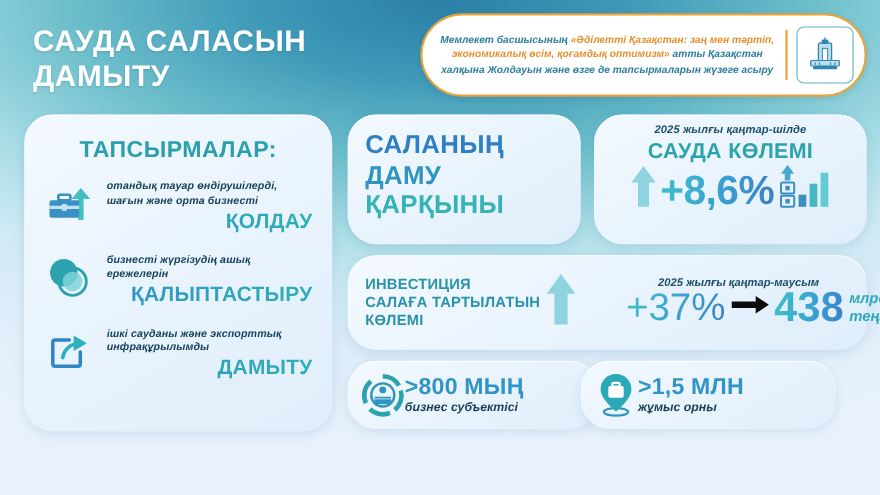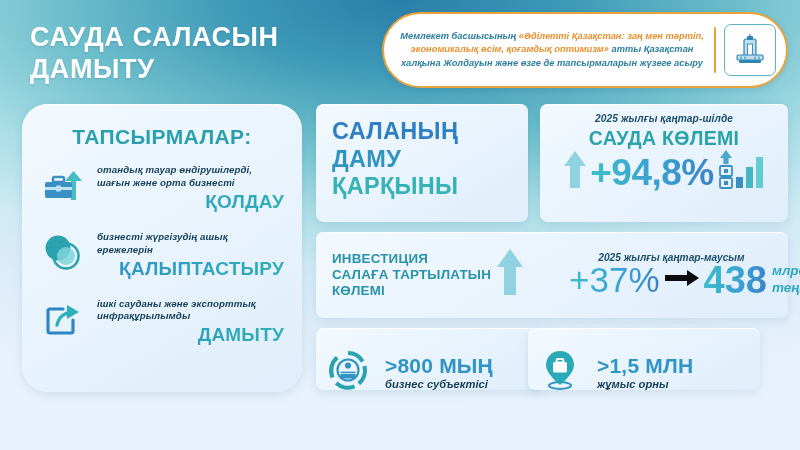--- a/index.html
+++ b/index.html
@@ -31,21 +31,21 @@
   }
   .banner-text .hl { color:#e8912f; }
   .banner-sep { width:2px; height:46px; background:#e8a33d; border-radius:2px; margin:0 8px 0 2px; }
   .emblem {
     width:52px; height:52px; border:1.6px solid #5fb2c4; border-radius:7px;
     background:#fff; display:flex; align-items:center; justify-content:center; flex:0 0 auto;
   }
 
   
   .card {
-    position:absolute; border-radius:8px;
+    position:absolute; border-radius:26px;
     background:linear-gradient(150deg,#f3f9fe 0%,#eaf4fd 45%,#dfeefb 100%);
     box-shadow:0 3px 10px rgba(40,100,150,.13), inset 0 1px 0 rgba(255,255,255,.9);
   }
 
   
   #tasks { left:22px; top:104px; width:280px; height:288px; border-radius:26px; padding:16px 18px; }
   .tasks-title {
     color:#2aa0ae; font-size:21px; font-weight:bold; letter-spacing:.4px;
     text-align:center; margin:5px 0 14px;
   }
@@ -100,21 +100,21 @@
     background:linear-gradient(100deg,#3fc0c8 0%,#3a9fd2 60%,#3b7fc6 100%);
     -webkit-background-clip:text; background-clip:text; color:transparent;margin-left:40px; }
   .inv-val { font-size:38px; font-weight:bold; line-height:1;
     background:linear-gradient(100deg,#3fc0c8 0%,#3a9fd2 60%,#3b7fc6 100%);
     -webkit-background-clip:text; background-clip:text; color:transparent; }
   .inv-unit { font-size:13.5px; font-style:italic; font-weight:bold; color:#2fa8bb; line-height:1.2; }
 
   
   #biz  { left:316px; top:328px; width:228px; height:62px; }
   #jobs { left:528px; top:328px; width:232px; height:62px; }
-  .stat { display:flex; align-items:flex-end; height:100%; padding:0 12px; gap:17px; }
+  .stat { display:flex; align-items:center; height:100%; padding:0 12px; gap:0; }
   .stat-ico { flex:0 0 auto; width:40px; height:40px; display:flex; align-items:center; justify-content:center; }
   .stat-num { font-size:21px; font-weight:bold; color:#3094c6; letter-spacing:.2px; line-height:1.05; }
   .stat-sub { font-size:11.2px; font-style:italic; font-weight:bold; color:#173f56; margin-top:1px; }
 </style>
 </head>
 <body>
 
 <div class="page">
 
   <div class="title">САУДА САЛАСЫН ДАМЫТУ</div>
@@ -194,21 +194,21 @@
 
   <div class="card" id="trade">
     <div class="kicker">2025 жылғы қаңтар-шілде</div>
     <div class="trade-head">САУДА КӨЛЕМІ</div>
     <div class="trade-row">
       <span>
         <svg width="26" height="44" viewBox="0 0 26 44">
           <path d="M13 3 L24 18 L18 18 L18 40 L8 40 L8 18 L2 18 Z" fill="#8fd2e0"></path>
         </svg>
       </span>
-      <span class="bignum">+94,8%</span>
+      <span class="bignum">+8,6%</span>
       <span>
         <svg width="50" height="44" viewBox="0 0 50 44">
           <path d="M10 2 L16 10 L12.6 10 L12.6 16 L7.4 16 L7.4 10 L4 10 Z" fill="#4aa8cf"></path>
           <rect x="4" y="18" width="12" height="10" rx="1.2" fill="none" stroke="#3b8fc0" stroke-width="1.8"></rect>
           <rect x="8" y="21" width="4" height="4" fill="#3b8fc0"></rect>
           <rect x="4" y="30" width="12" height="10" rx="1.2" fill="none" stroke="#3b8fc0" stroke-width="1.8"></rect>
           <rect x="8" y="33" width="4" height="4" fill="#3b8fc0"></rect>
           <rect x="20" y="29" width="7" height="11" fill="#3b8fc0"></rect>
           <rect x="30" y="19" width="7" height="21" fill="#45b6c4"></rect>
           <rect x="40" y="9" width="7" height="31" fill="#63cbd2"></rect>

